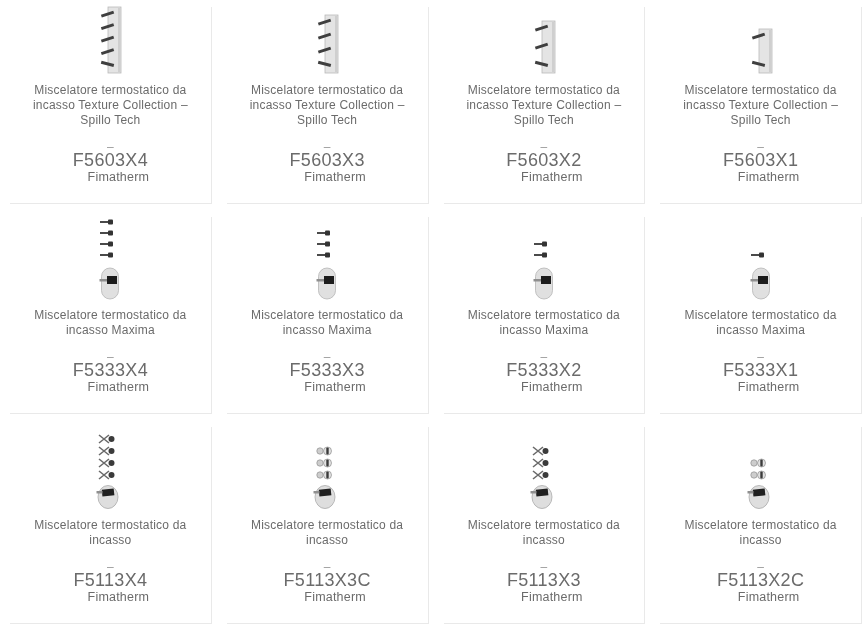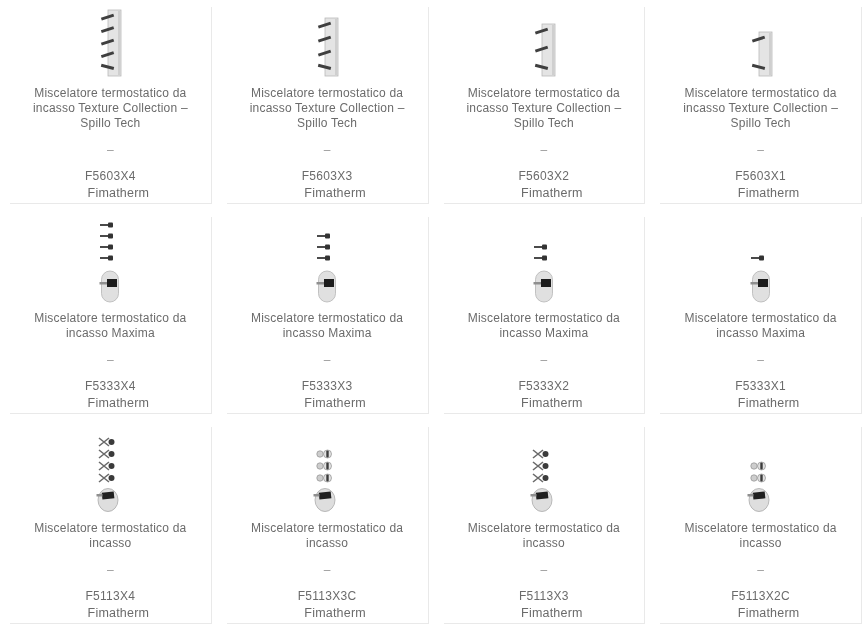--- a/index.html
+++ b/index.html
@@ -22,21 +22,21 @@
   }
   .card{
     height:197px;
     border-right:1px solid var(--line);
     border-bottom:1px solid var(--line);
     display:flex;
     flex-direction:column;
     align-items:center;
     justify-content:flex-end;
     text-align:center;
-    padding-bottom:3px;
+    padding-bottom:19px;
     cursor:pointer;
     background:#fff;
   }
   .fig{
     margin-bottom:8px;
     display:flex;
     justify-content:center;
     align-items:flex-end;
   }
   .title{
@@ -46,22 +46,21 @@
     letter-spacing:.2px;
     color:var(--text);
   }
   .dash{
     margin-top:13px;
     font-size:12px;
     line-height:12px;
     color:var(--text-light);
   }
   .code{
-    margin-top:13px;
-    font-size:12px;
+    font-size:18px;
     line-height:15px;
     letter-spacing:.3px;
     color:var(--text);
   }
   .brand{
     margin-top:2px;
     font-size:12.5px;
     line-height:14px;
     letter-spacing:.2px;
     color:var(--text);

